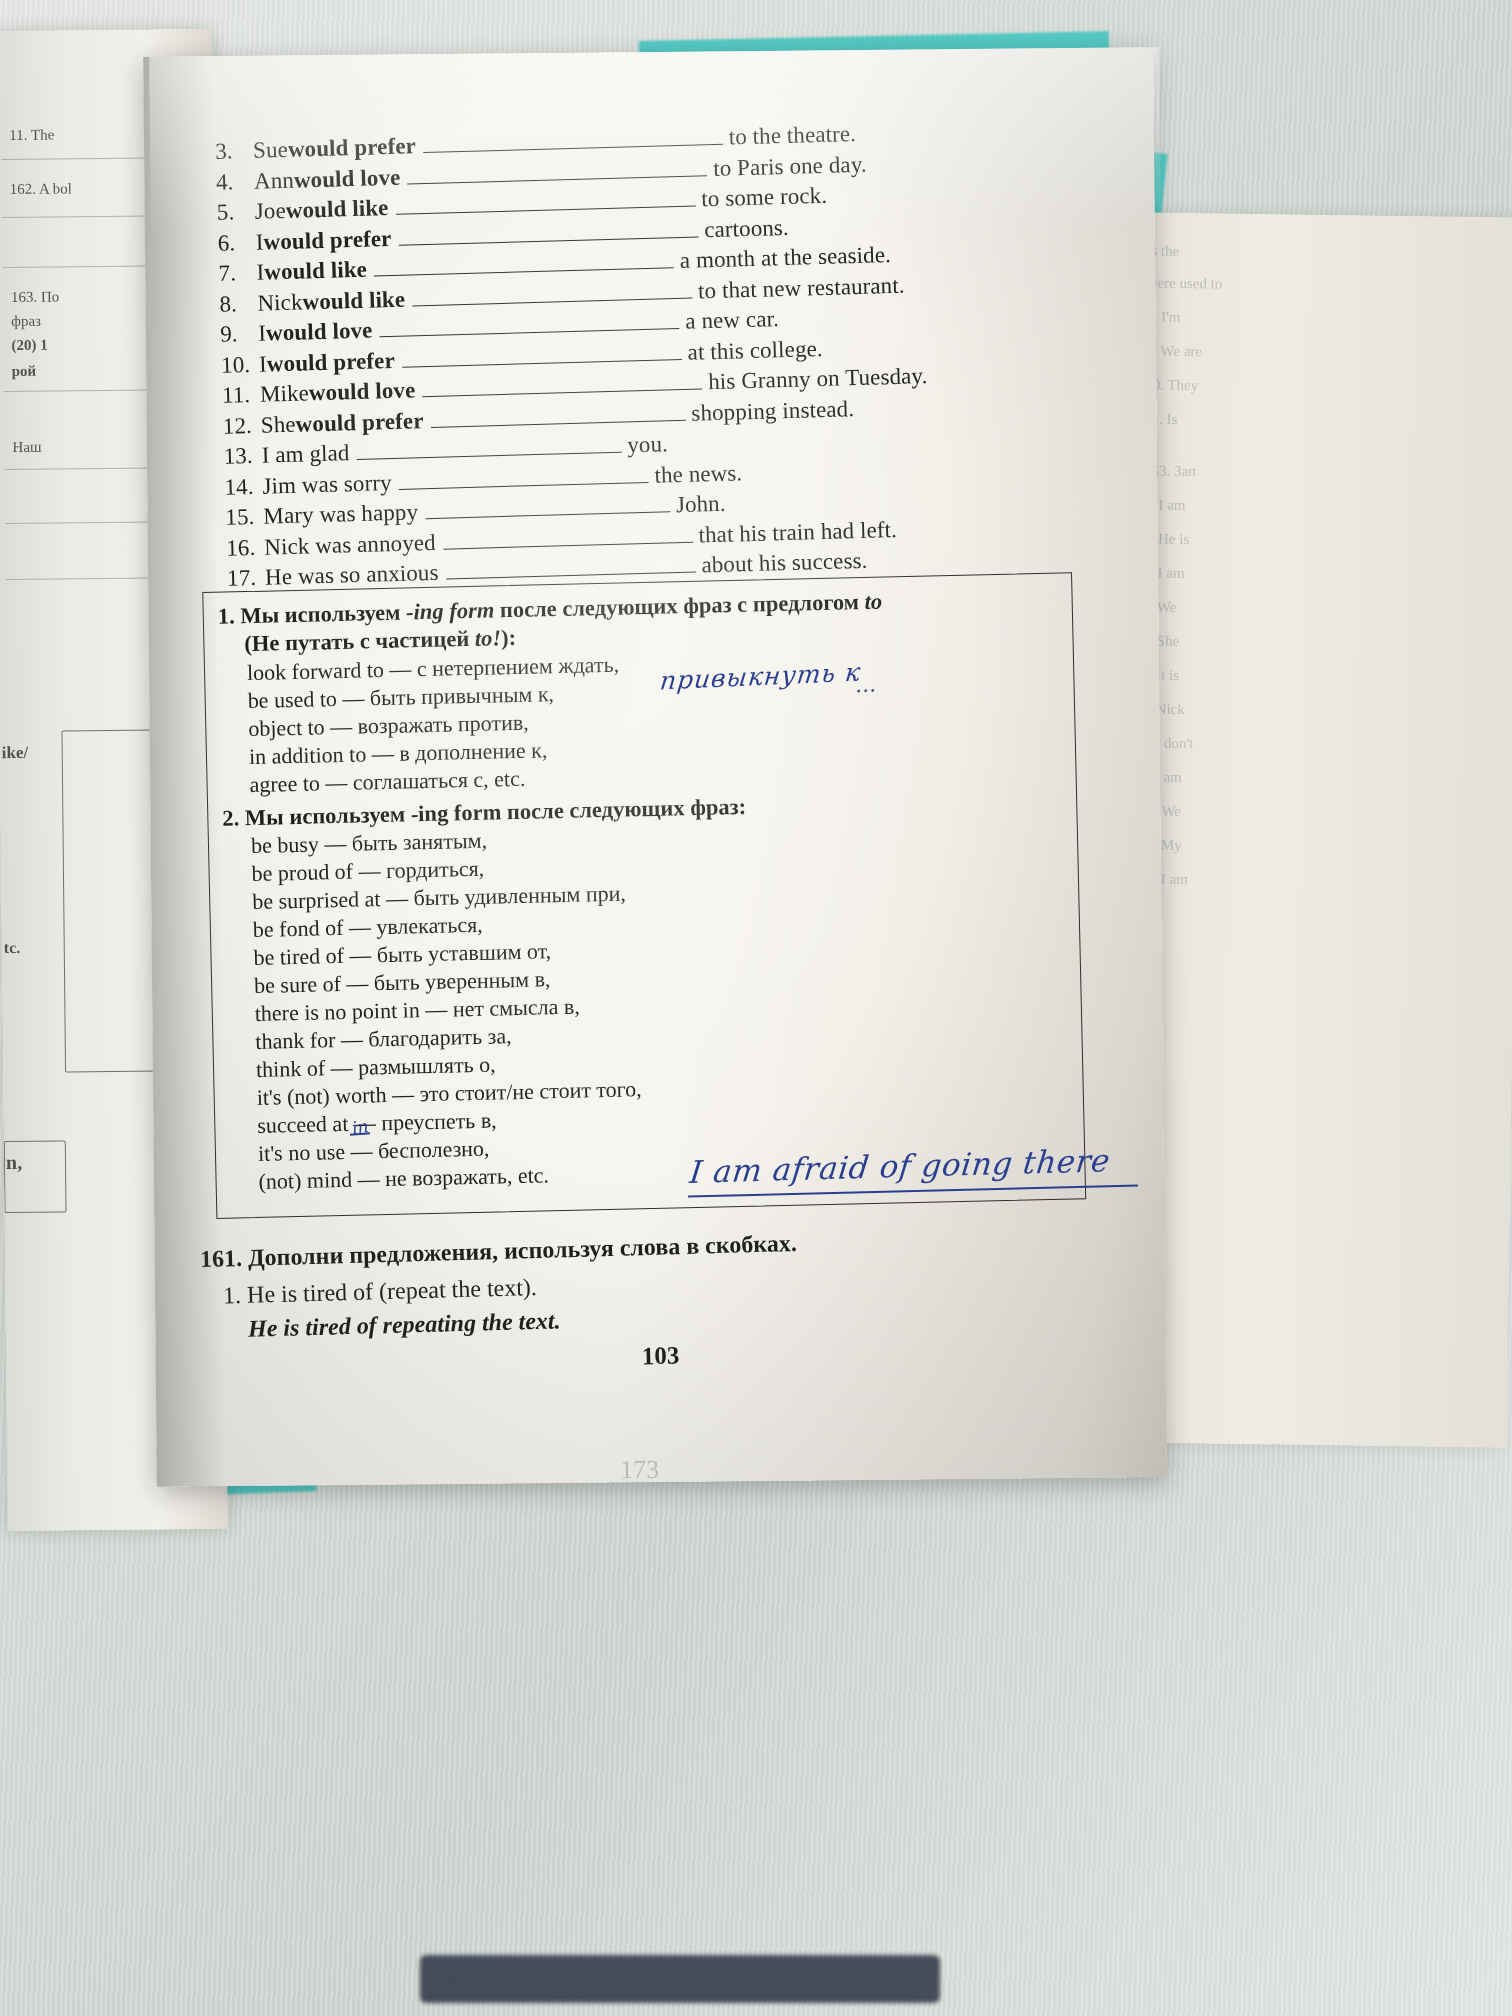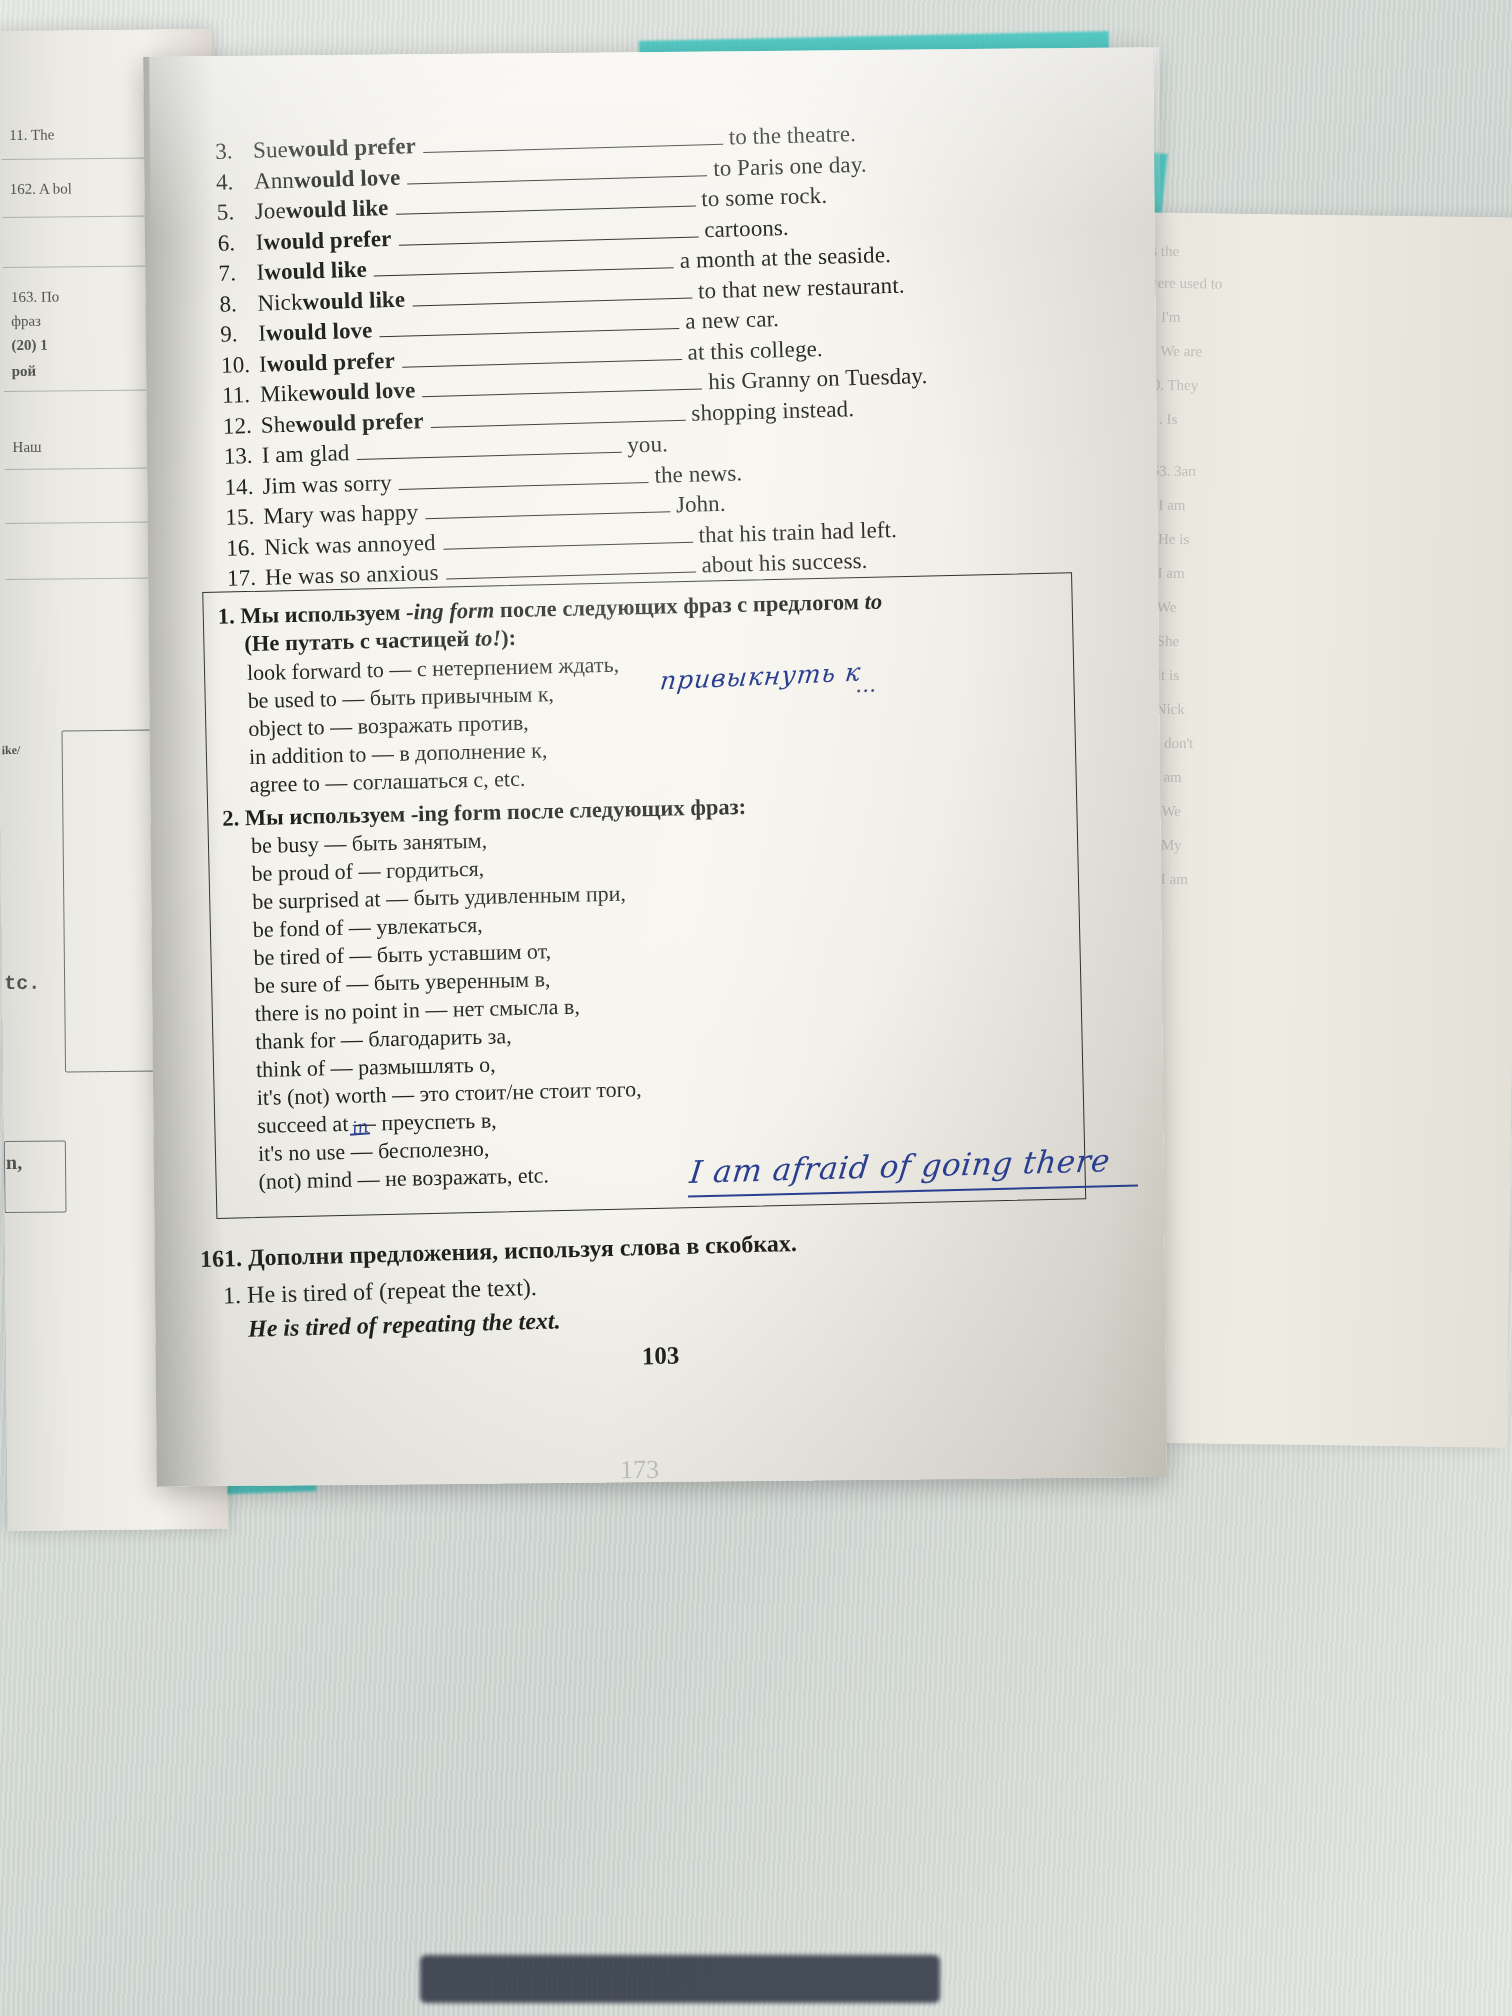--- a/index.html
+++ b/index.html
@@ -203,23 +203,23 @@
   <div class="lp-line" style="top:236px;"></div>
   <div class="left-text" style="left:16px;top:258px;">163. По</div>
   <div class="left-text" style="left:16px;top:282px;">фраз</div>
   <div class="left-text" style="left:16px;top:306px;font-weight:bold;">(20) 1</div>
   <div class="left-text" style="left:16px;top:332px;font-weight:bold;">рой</div>
   <div class="lp-line" style="top:360px;"></div>
   <div class="left-text" style="left:16px;top:408px;">Наш</div>
   <div class="lp-line" style="top:438px;"></div>
   <div class="lp-line" style="top:492px;"></div>
   <div class="lp-line" style="top:548px;"></div>
-  <div class="left-text" style="left:2px;top:712px;font-weight:bold;font-size:12px;">ike/</div>
+  <div class="left-text" style="left:2px;top:712px;font-weight:bold;font-size:17px;">ike/</div>
   <div class="lp-box" style="left:62px;top:700px;width:170px;height:340px;"></div>
-  <div class="left-text" style="left:2px;top:941px;font-weight:bold;font-size:20px;font-family:Liberation Mono, monospace;">tc.</div>
+  <div class="left-text" style="left:2px;top:908px;font-weight:bold;font-size:16px;">tc.</div>
   <div class="left-text" style="left:2px;top:1120px;font-weight:bold;font-size:20px;">n,</div>
   <div class="lp-box" style="left:0px;top:1110px;width:60px;height:70px;"></div>
 </div>
 
 <div class="right-page">
   <div class="right-ghost" style="left:14px;top:30px;">is the</div>
   <div class="right-ghost" style="left:14px;top:62px;">were used to</div>
   <div class="right-ghost" style="left:14px;top:96px;">8. I'm</div>
   <div class="right-ghost" style="left:14px;top:130px;">9. We are</div>
   <div class="right-ghost" style="left:14px;top:164px;">10. They</div>

